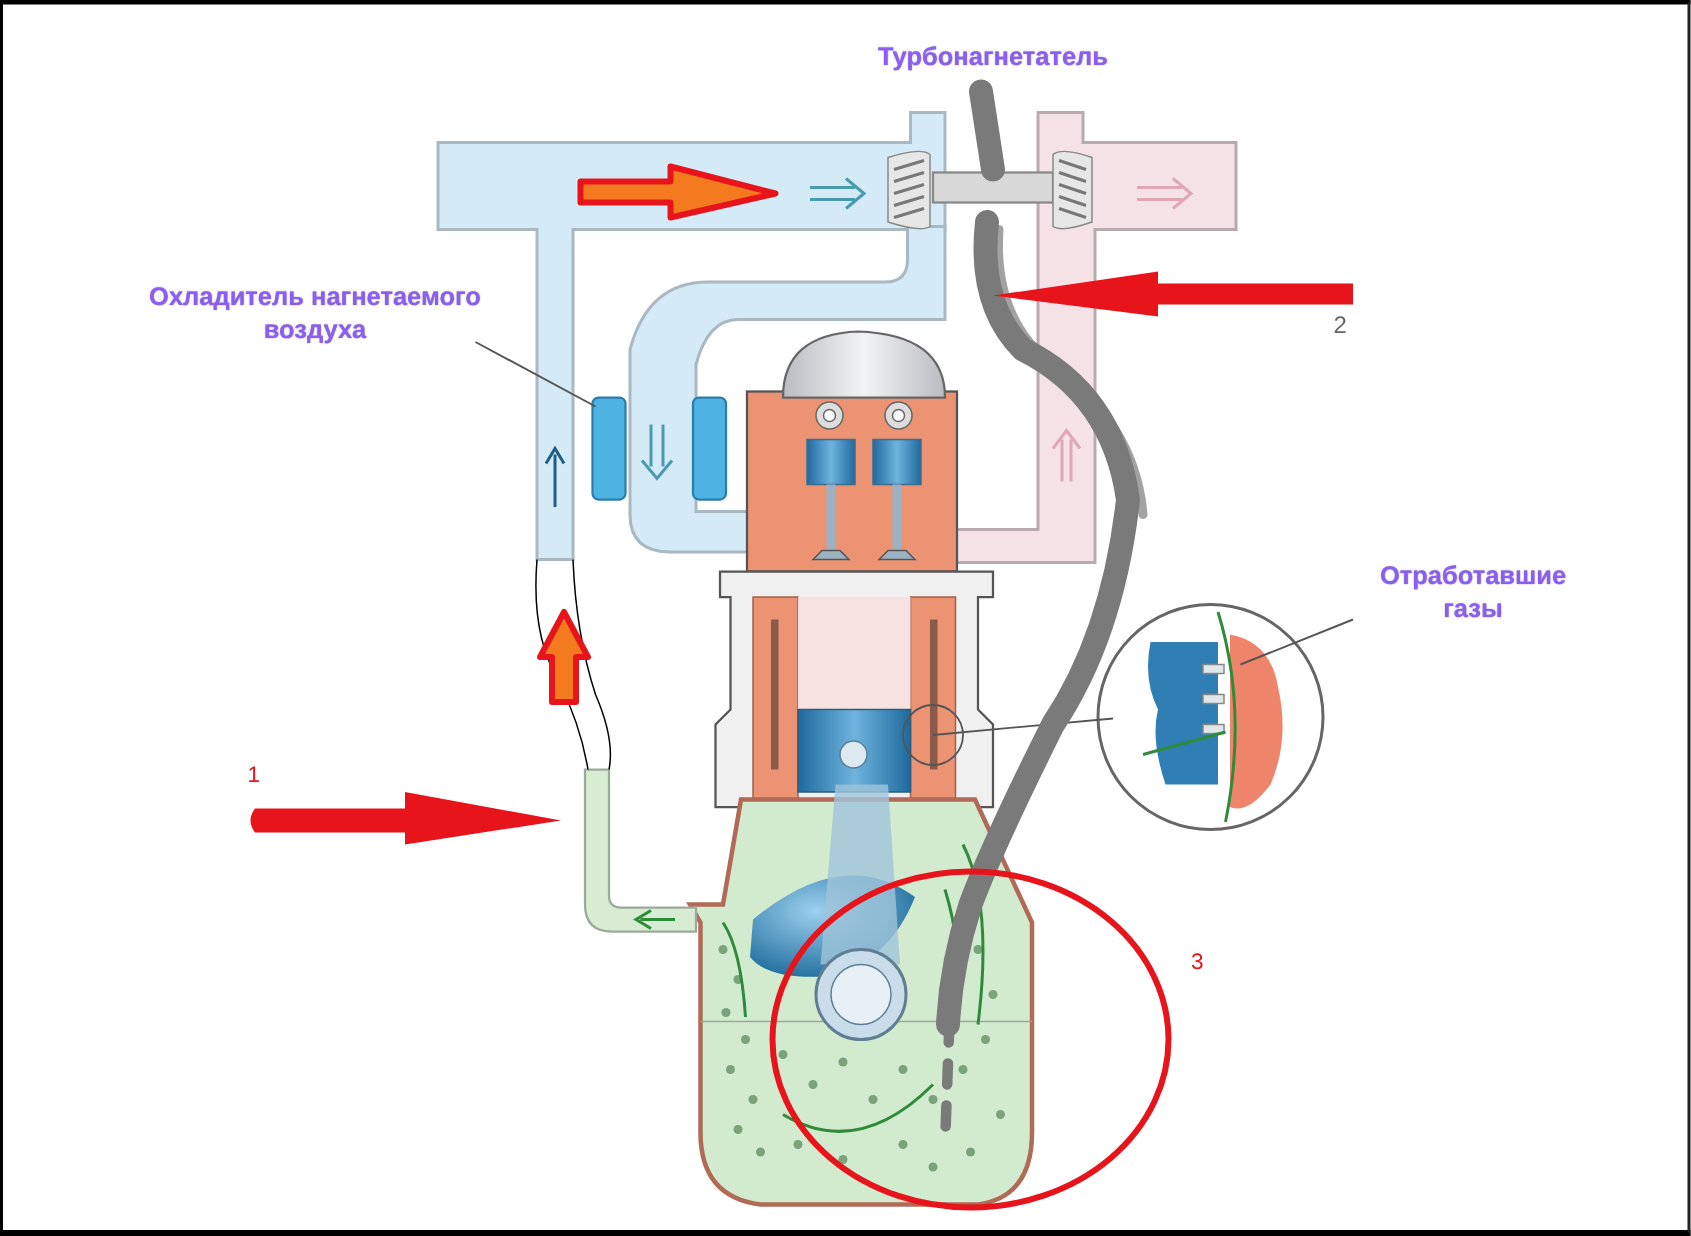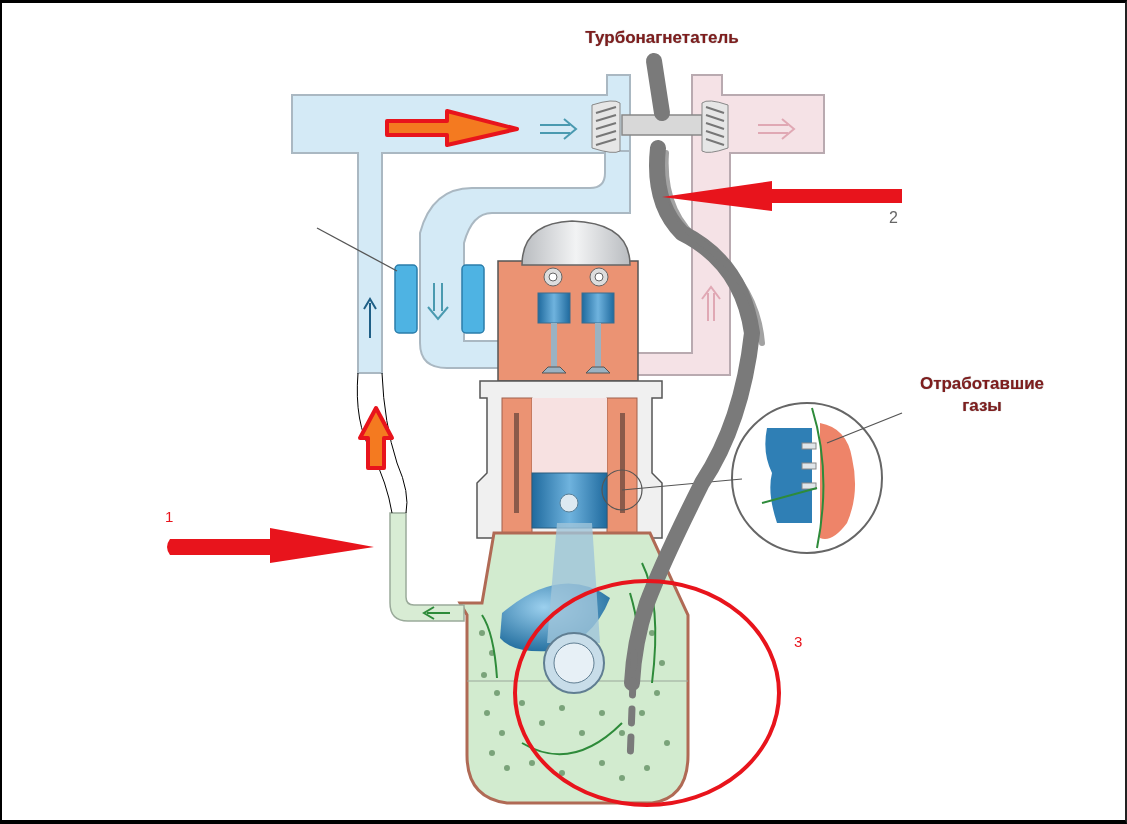--- a/index.html
+++ b/index.html
@@ -1,19 +1,19 @@
 <!DOCTYPE html>
 <html><head>
 <meta charset="utf-8">
 <style>
   html,body{margin:0;padding:0;background:#ffffff;}
   body{width:1127px;height:824px;overflow:hidden;font-family:"Liberation Sans","DejaVu Sans",sans-serif;}
   #frame{position:absolute;left:0;top:0;width:1127px;height:824px;box-sizing:border-box;border-top:3px solid #000;border-left:2px solid #000;border-bottom:4px solid #000;border-right:2px solid #222;background:#fff;overflow:hidden;}
   svg{position:absolute;left:0;top:0;}
-  .lbl{position:absolute;font-weight:bold;color:#7f1d1d;font-size:17px;text-align:center;line-height:22px;text-shadow:0 0 1px #888;}
+  .lbl{position:absolute;font-weight:bold;color:#8b5cf6;font-size:17px;text-align:center;line-height:22px;text-shadow:0 0 1px #888;}
   .num{position:absolute;font-size:15px;}
 </style>
 </head>
 <body>
 
 <div id="frame">
 
 <svg width="1127" height="824" viewBox="0 0 1127 824">
   <defs>
     <linearGradient id="gBlue" x1="0" y1="0" x2="1" y2="0">
@@ -187,20 +187,24 @@
   <g>
     <path d="M385,118 H445 V108 L515,126 L445,142 V132 H385 Z" fill="#f47a20" stroke="#e8141c" stroke-width="4" stroke-linejoin="round"></path>
   </g>
   <g>
     <path d="M366,465 V435 H358 L374,405 L390,435 H382 V465 Z" fill="#f47a20" stroke="#e8141c" stroke-width="4" stroke-linejoin="round"></path>
   </g>
   <ellipse cx="645" cy="690" rx="132" ry="112" fill="none" stroke="#e8141c" stroke-width="4"></ellipse>
 </svg>
 
 <div class="lbl" style="left:560px;top:24px;width:200px;">Турбонагнетатель</div>
+<div class="lbl" style="left:58px;top:184px;width:300px;">
+  <span>Охладитель нагнетаемого</span><br>
+  <span>воздуха</span>
+</div>
 <div class="lbl" style="left:890px;top:370px;width:180px;">
   <span>Отработавшие</span><br>
   <span>газы</span>
 </div>
 
 <div class="num" style="left:163px;top:505px;color:#e8141c;">1</div>
 <div class="num" style="left:887px;top:206px;color:#666;font-size:16px;">2</div>
 <div class="num" style="left:792px;top:630px;color:#e8141c;">3</div>
 
 </div>

